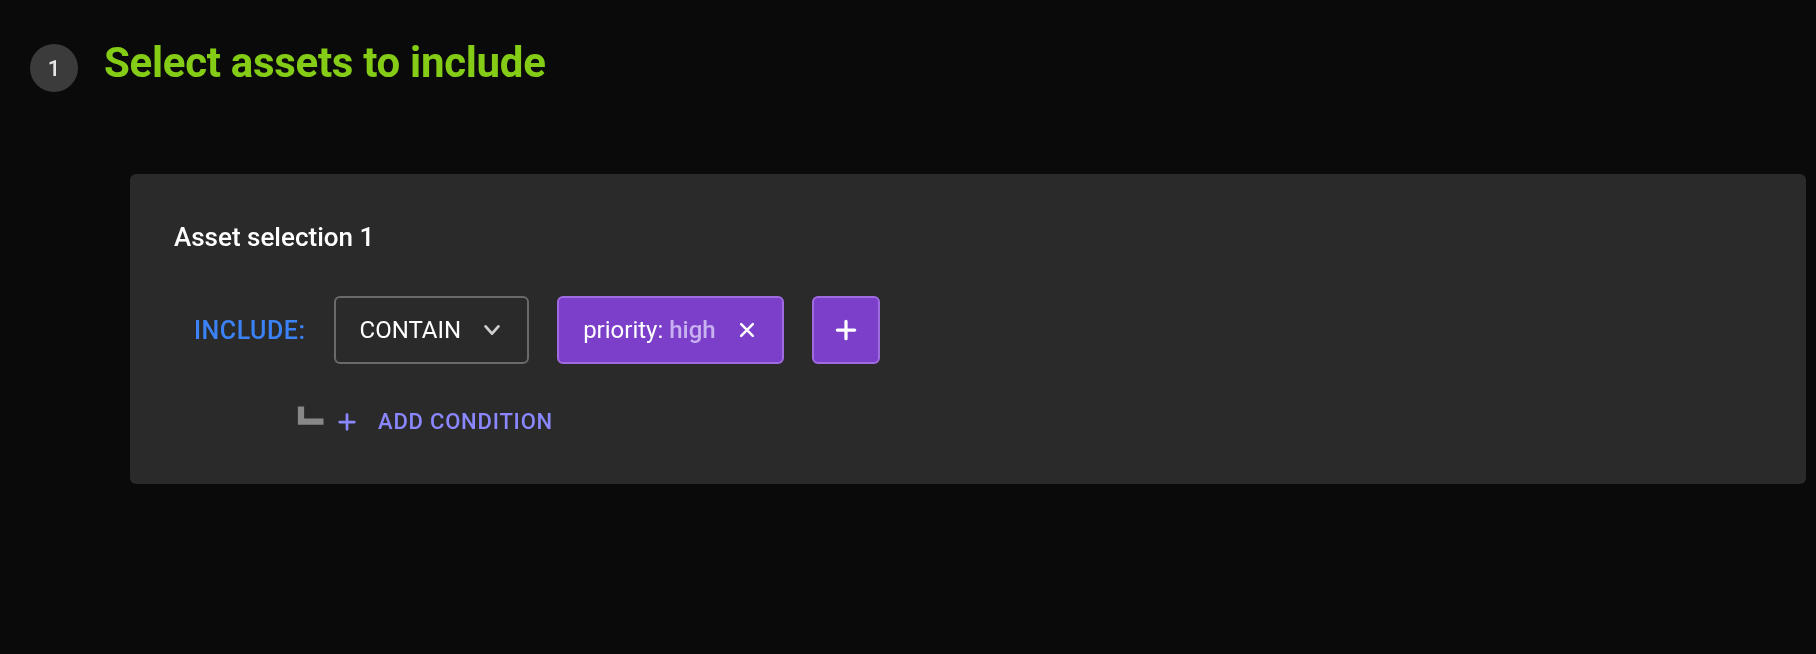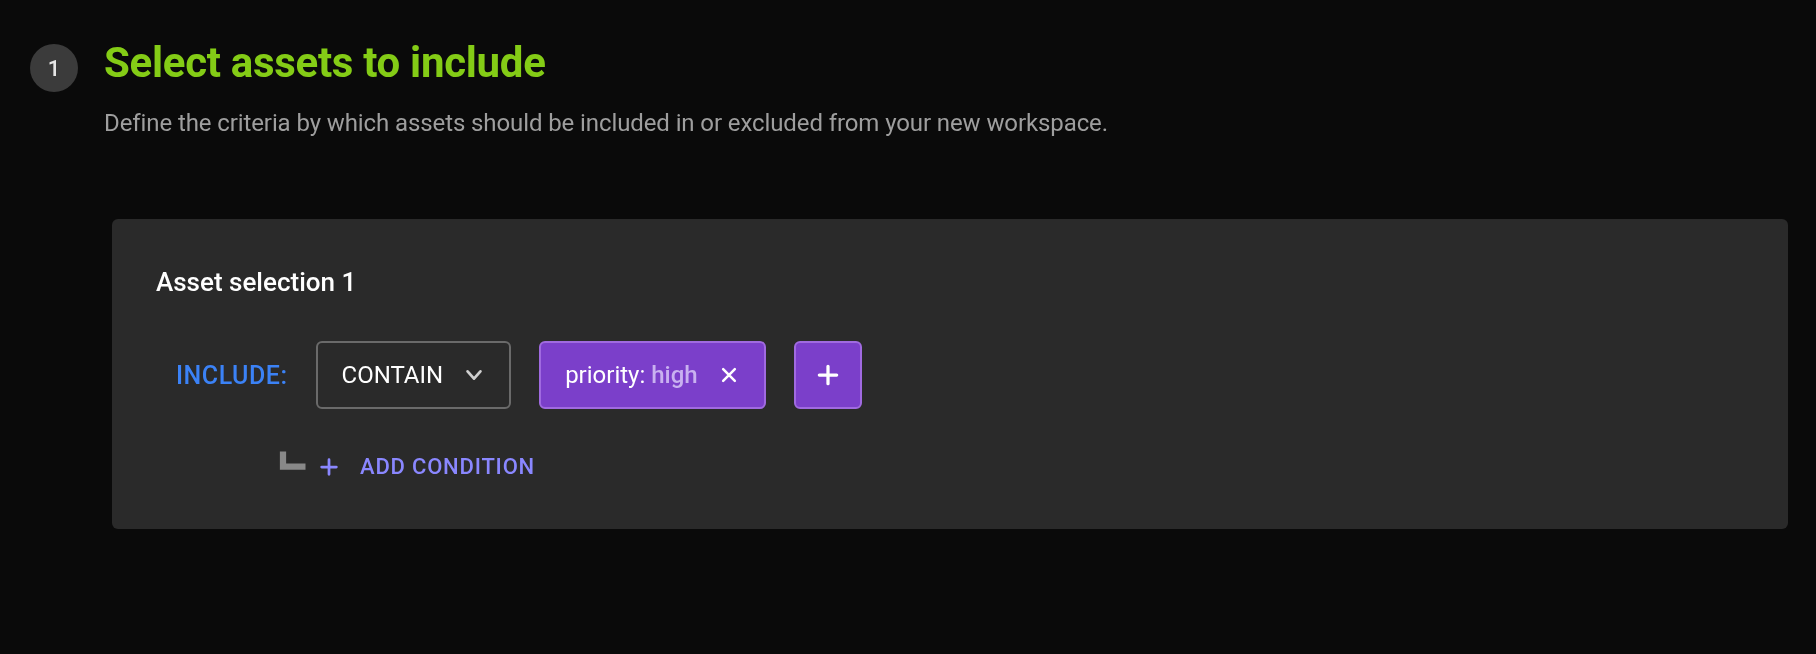--- a/index.html
+++ b/index.html
@@ -46,21 +46,21 @@
     letter-spacing: -0.3px;
   }
   .subtitle {
     color: #9e9e9e;
     font-size: 24px;
     margin: 22px 0 0 0;
     letter-spacing: -0.1px;
   }
   .panel {
     margin-top: 82px;
-    margin-left: 0px;
+    margin-left: 18px;
     background: #2a2a2a;
     border-radius: 6px;
     padding: 48px 40px 50px 44px;
     width: 1676px;
   }
   .panel-offset {
     margin-left: 82px; 
     position: relative;
     width: 1676px;
   }
@@ -170,21 +170,20 @@
 <body>
 
 <div class="page">
 
   <div class="header-area">
     <div class="step-badge">
       <span>1</span>
     </div>
     <div class="header-text">
       <h1 class="title">Select assets to include</h1>
-      <p class="subtitle">Define the criteria by which assets should be included in or excluded from your new workspace.</p>
     </div>
   </div>
 
   <div class="panel-offset">
     <div class="panel">
 
       <div class="panel-title">Asset selection 1</div>
 
       <div class="condition-row">
 

